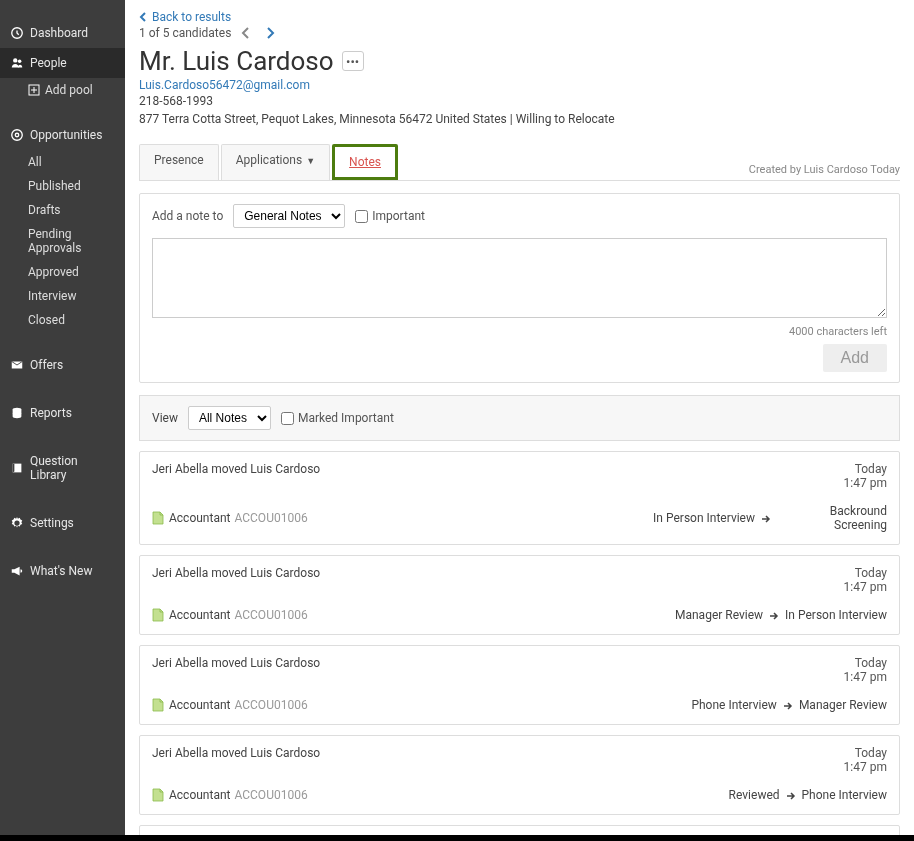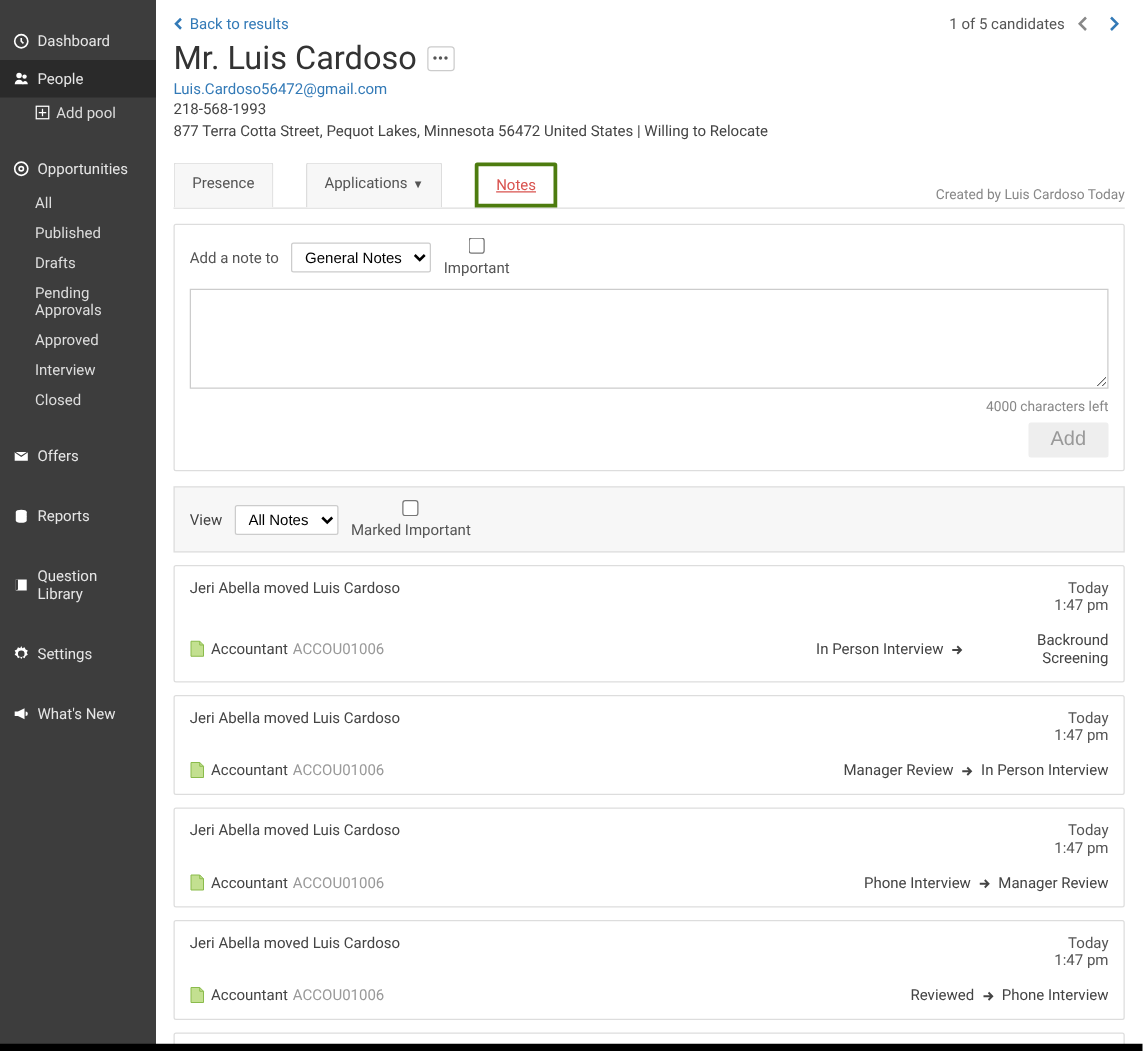--- a/index.html
+++ b/index.html
@@ -7,42 +7,42 @@
 .app { display: flex; height: 841px; }
 .sidebar { width: 125px; background: #3d3d3d; color: #fff; flex-shrink: 0; font-size: 12px; }
 .sidebar-item { display: flex; align-items: center; padding: 8px 10px; cursor: pointer; color: #e6e6e6; }
 .sidebar-item.active { background: #2a2a2a; }
 .sidebar-item .icon { width: 14px; height: 14px; margin-right: 6px; flex-shrink: 0; }
 .sidebar-sub { padding: 5px 10px 5px 28px; color: #ddd; font-size: 12px; cursor: pointer; }
 .sidebar-sub.with-icon { display: flex; align-items: center; }
 .sidebar-sub.with-icon .icon { width: 12px; height: 12px; margin-right: 5px; }
 .sidebar-group-top { margin-top: 18px; }
 .main { flex: 1; padding: 10px 14px; overflow-y: auto; background: #fff; }
-.topbar { display: flex; justify-content: space-between; align-items: center; margin-bottom: 4px; }
+.topbar { display: flex; justify-content: space-between; align-items: flex-start; margin-bottom: 4px; flex-direction: column; }
 .back-link { color: #337ab7; font-size: 12px; cursor: pointer; display: flex; align-items: center; }
 .back-link svg { width: 10px; height: 10px; margin-right: 3px; }
 .pager { display: flex; align-items: center; font-size: 12px; color: #555; }
 .pager-btn { width: 18px; height: 18px; margin-left: 6px; cursor: pointer; display: flex; align-items: center; justify-content: center; }
 .pager-btn svg { width: 10px; height: 12px; }
 .title-row { display: flex; align-items: center; margin-bottom: 2px; }
 h1 { font-size: 26px; font-weight: 400; color: #333; }
 .more-btn { border: 1px solid #ccc; background: #fff; border-radius: 3px; width: 22px; height: 20px; margin-left: 8px; display: flex; align-items: center; justify-content: center; cursor: pointer; font-size: 13px; line-height: 1; color: #555; }
 .email { color: #337ab7; font-size: 12px; cursor: pointer; }
 .phone, .addr { font-size: 12px; color: #444; line-height: 1.5; }
 .tabs-row { display: flex; justify-content: space-between; align-items: flex-end; border-bottom: 1px solid #ddd; margin-top: 16px; }
-.tabs { display: flex; gap: 24px; }
+.tabs { display: flex; }
 .tab { border: 1px solid #ddd; border-bottom: none; padding: 8px 14px; background: #f7f7f7; font-size: 12px; color: #555; cursor: pointer; margin-right: 2px; border-radius: 2px 2px 0 0; }
 .tab.active { background: #fff; border: 3px solid #4d7c0f; color: #d9534f; text-decoration: underline; }
 .tab .caret { margin-left: 4px; font-size: 9px; }
 .created-by { font-size: 11px; color: #888; padding-bottom: 4px; }
 .panel { border: 1px solid #ddd; margin-top: 12px; border-radius: 2px; }
 .panel-head { padding: 10px 12px; }
 .add-row { display: flex; align-items: center; gap: 10px; font-size: 12px; color: #555; margin-bottom: 10px; }
 select { font-size: 12px; padding: 3px 6px; border: 1px solid #ccc; background: #fff; border-radius: 2px; }
-.chk { display: flex; align-items: center; gap: 4px; font-size: 12px; color: #555; flex-direction: column; }
+.chk { display: flex; align-items: center; gap: 4px; font-size: 12px; color: #555; }
 textarea { width: 100%; height: 80px; border: 1px solid #ccc; resize: vertical; padding: 6px; font-family: inherit; font-size: 12px; background: #fff; }
 .char-count { text-align: right; font-size: 11px; color: #888; margin-top: 4px; }
 .add-btn-row { text-align: right; margin-top: 6px; }
 .add-btn { background: #eee; border: none; color: #999; padding: 5px 18px; font-size: 16px; border-radius: 2px; cursor: pointer; }
 .view-row { display: flex; align-items: center; gap: 10px; padding: 10px 12px; background: #f7f7f7; border: 1px solid #ddd; margin-top: 12px; font-size: 12px; border-radius: 0; }
 .note-card { border: 1px solid #ddd; margin-top: 10px; border-radius: 2px; }
 .note-top { display: flex; justify-content: space-between; padding: 10px 12px 6px; }
 .note-msg { font-size: 12px; color: #444; }
 .note-time { text-align: right; font-size: 12px; color: #555; }
 .note-time div:first-child { margin-bottom: 0; }

